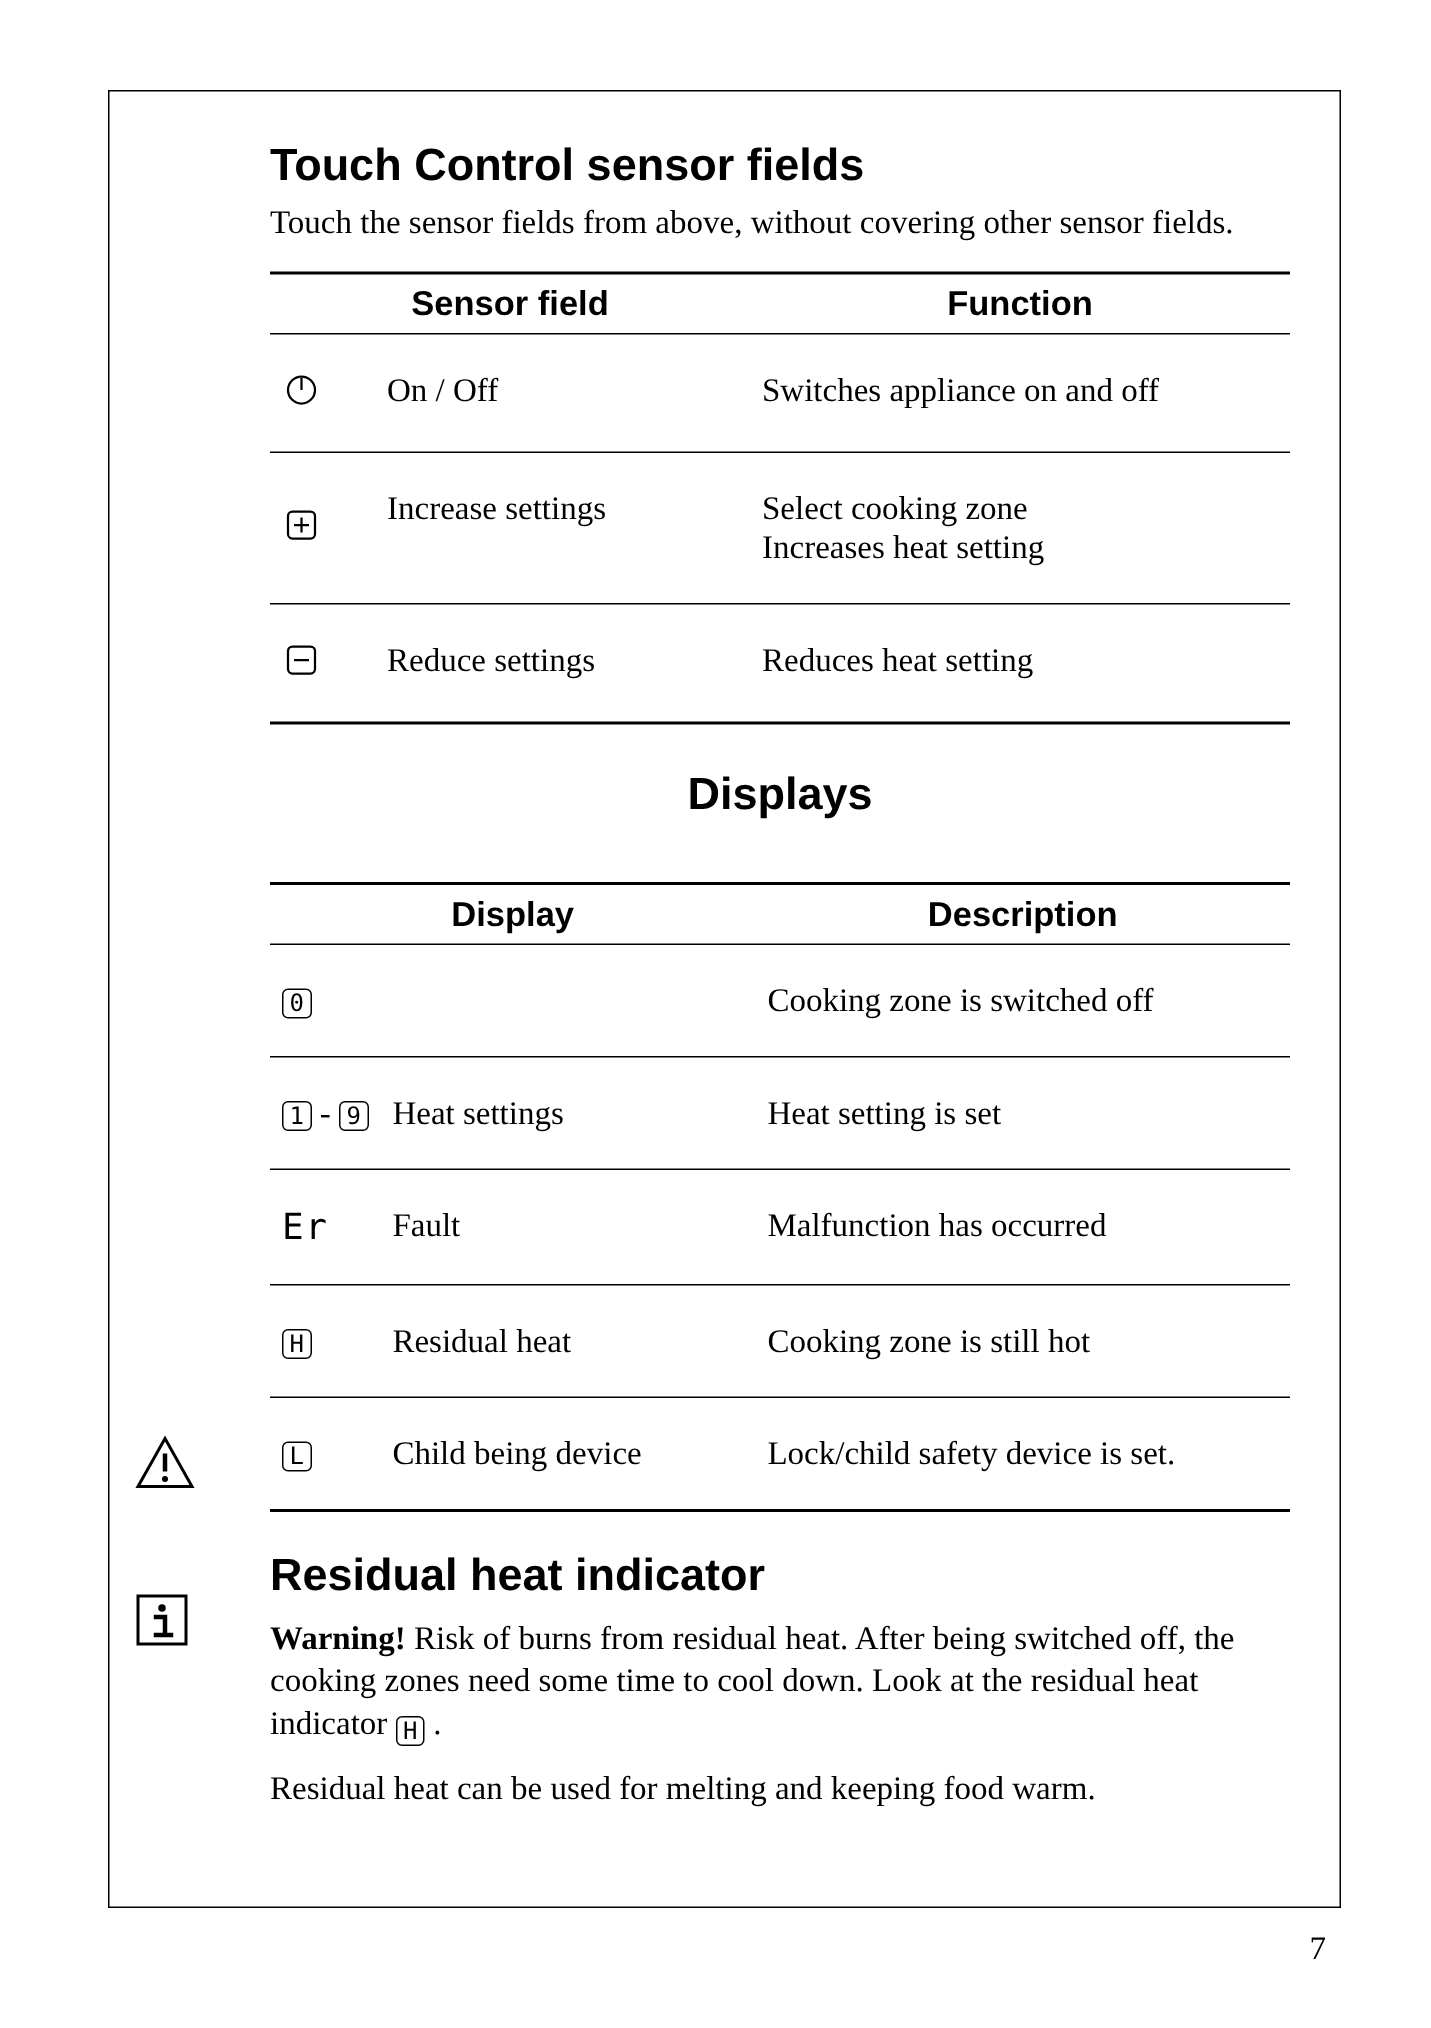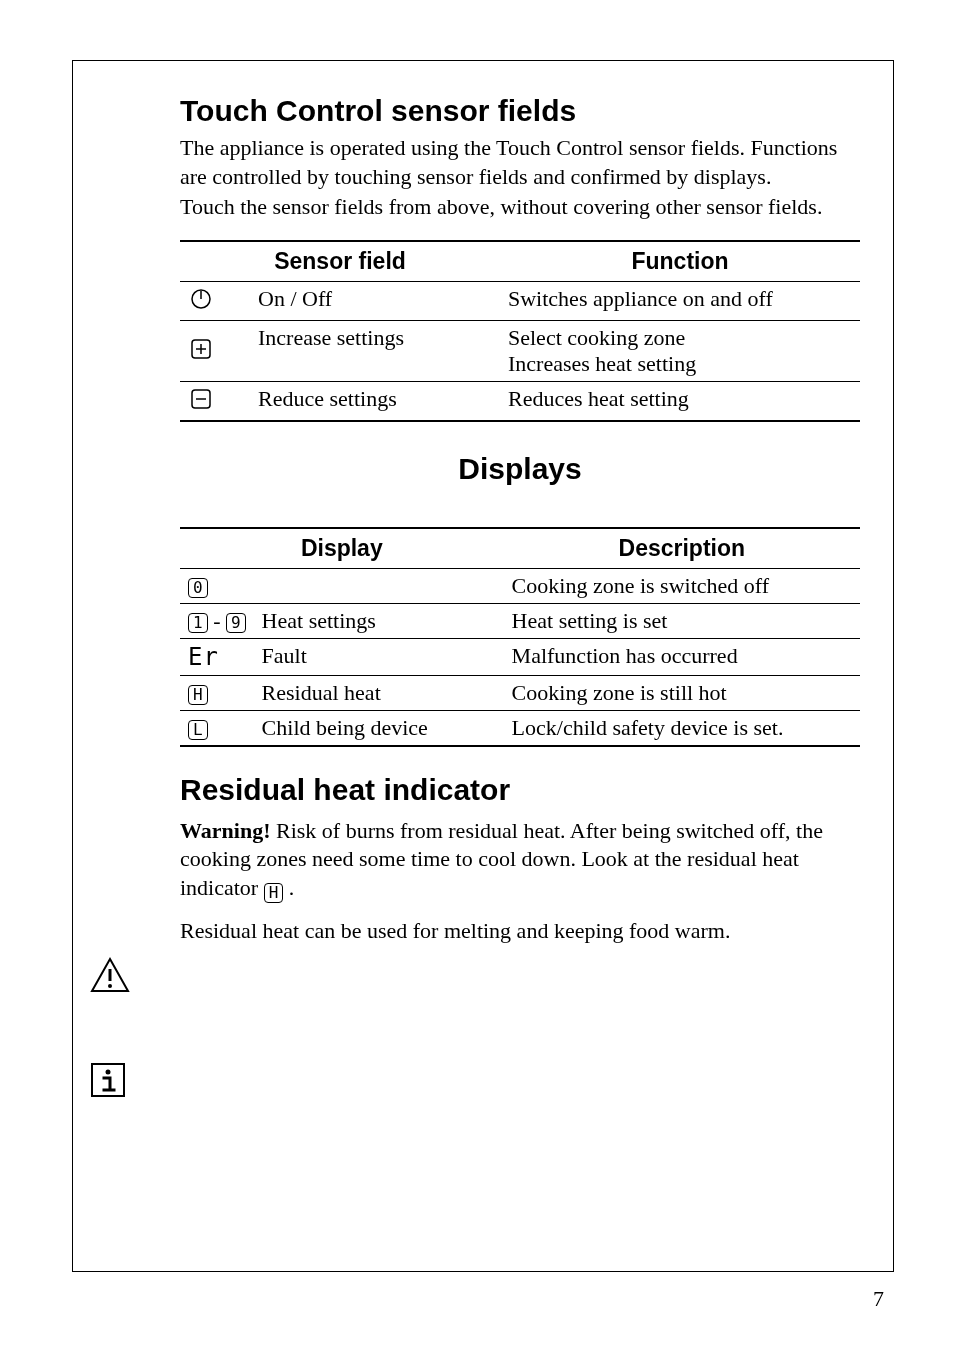--- a/index.html
+++ b/index.html
@@ -5,41 +5,40 @@
   * { box-sizing: border-box; margin: 0; padding: 0; }
   html, body { width: 954px; height: 1352px; background: #fff; font-family: Georgia, 'Times New Roman', serif; color: #000; }
   .page { width: 954px; height: 1352px; position: relative; }
   .outer-frame { position: absolute; left: 72px; top: 60px; right: 60px; bottom: 80px; border: 1px solid #000; }
   .content { position: absolute; left: 180px; top: 94px; width: 680px; }
   .icon-col { position: absolute; left: 90px; width: 50px; }
   h2 { font-size: 30px; font-weight: bold; margin-bottom: 6px; font-family: Verdana, Geneva, sans-serif; }
   p.para { font-size: 22px; line-height: 1.3; margin-bottom: 2px; }
   table { border-collapse: collapse; width: 100%; font-size: 22px; }
   th { font-weight: bold; text-align: center; padding: 6px 8px; border-top: 2px solid #000; border-bottom: 1px solid #000; font-family: Verdana, Geneva, sans-serif; font-size: 23px; }
-  td { padding: 4px 8px; border-bottom: 1px solid #000; vertical-align: top; text-align: left; }
+  td { padding: 24px 8px; border-bottom: 1px solid #000; vertical-align: top; text-align: left; }
   tr:last-child td { border-bottom: 2px solid #000; }
   .col-icon { width: 70px; text-align: left; vertical-align: middle; }
   .col-a { width: 250px; }
   .sym { display:inline-flex; width:26px; height:26px; align-items:center; justify-content:center; }
   .page-num { position: absolute; right: 70px; bottom: 40px; font-size: 22px; }
   .inline-sym { display:inline-block; vertical-align: -3px; }
   .seg { display:inline-block; border:1.5px solid #000; border-radius:4px; padding:0 4px; font-family: monospace; font-size:16px; line-height:18px; min-width:12px; text-align:center;}
   .er { font-family: monospace; font-size:24px; letter-spacing:1px;}
   strong { font-weight: bold; }
 </style>
 </head>
 <body>
 
 <div class="page">
   <div class="outer-frame"></div>
 
   <div class="content">
 
     <h2>Touch Control sensor fields</h2>
-    <p class="para">The appliance is operated using the Touch Control sensor fields. Functions are controlled by touching sensor fields and confirmed by displays.</p>
     <p class="para">Touch the sensor fields from above, without covering other sensor fields.</p>
 
     <table style="margin-top:18px;">
       <thead>
         <tr>
           <th colspan="2">Sensor field</th>
           <th>Function</th>
         </tr>
       </thead>
       <tbody>

